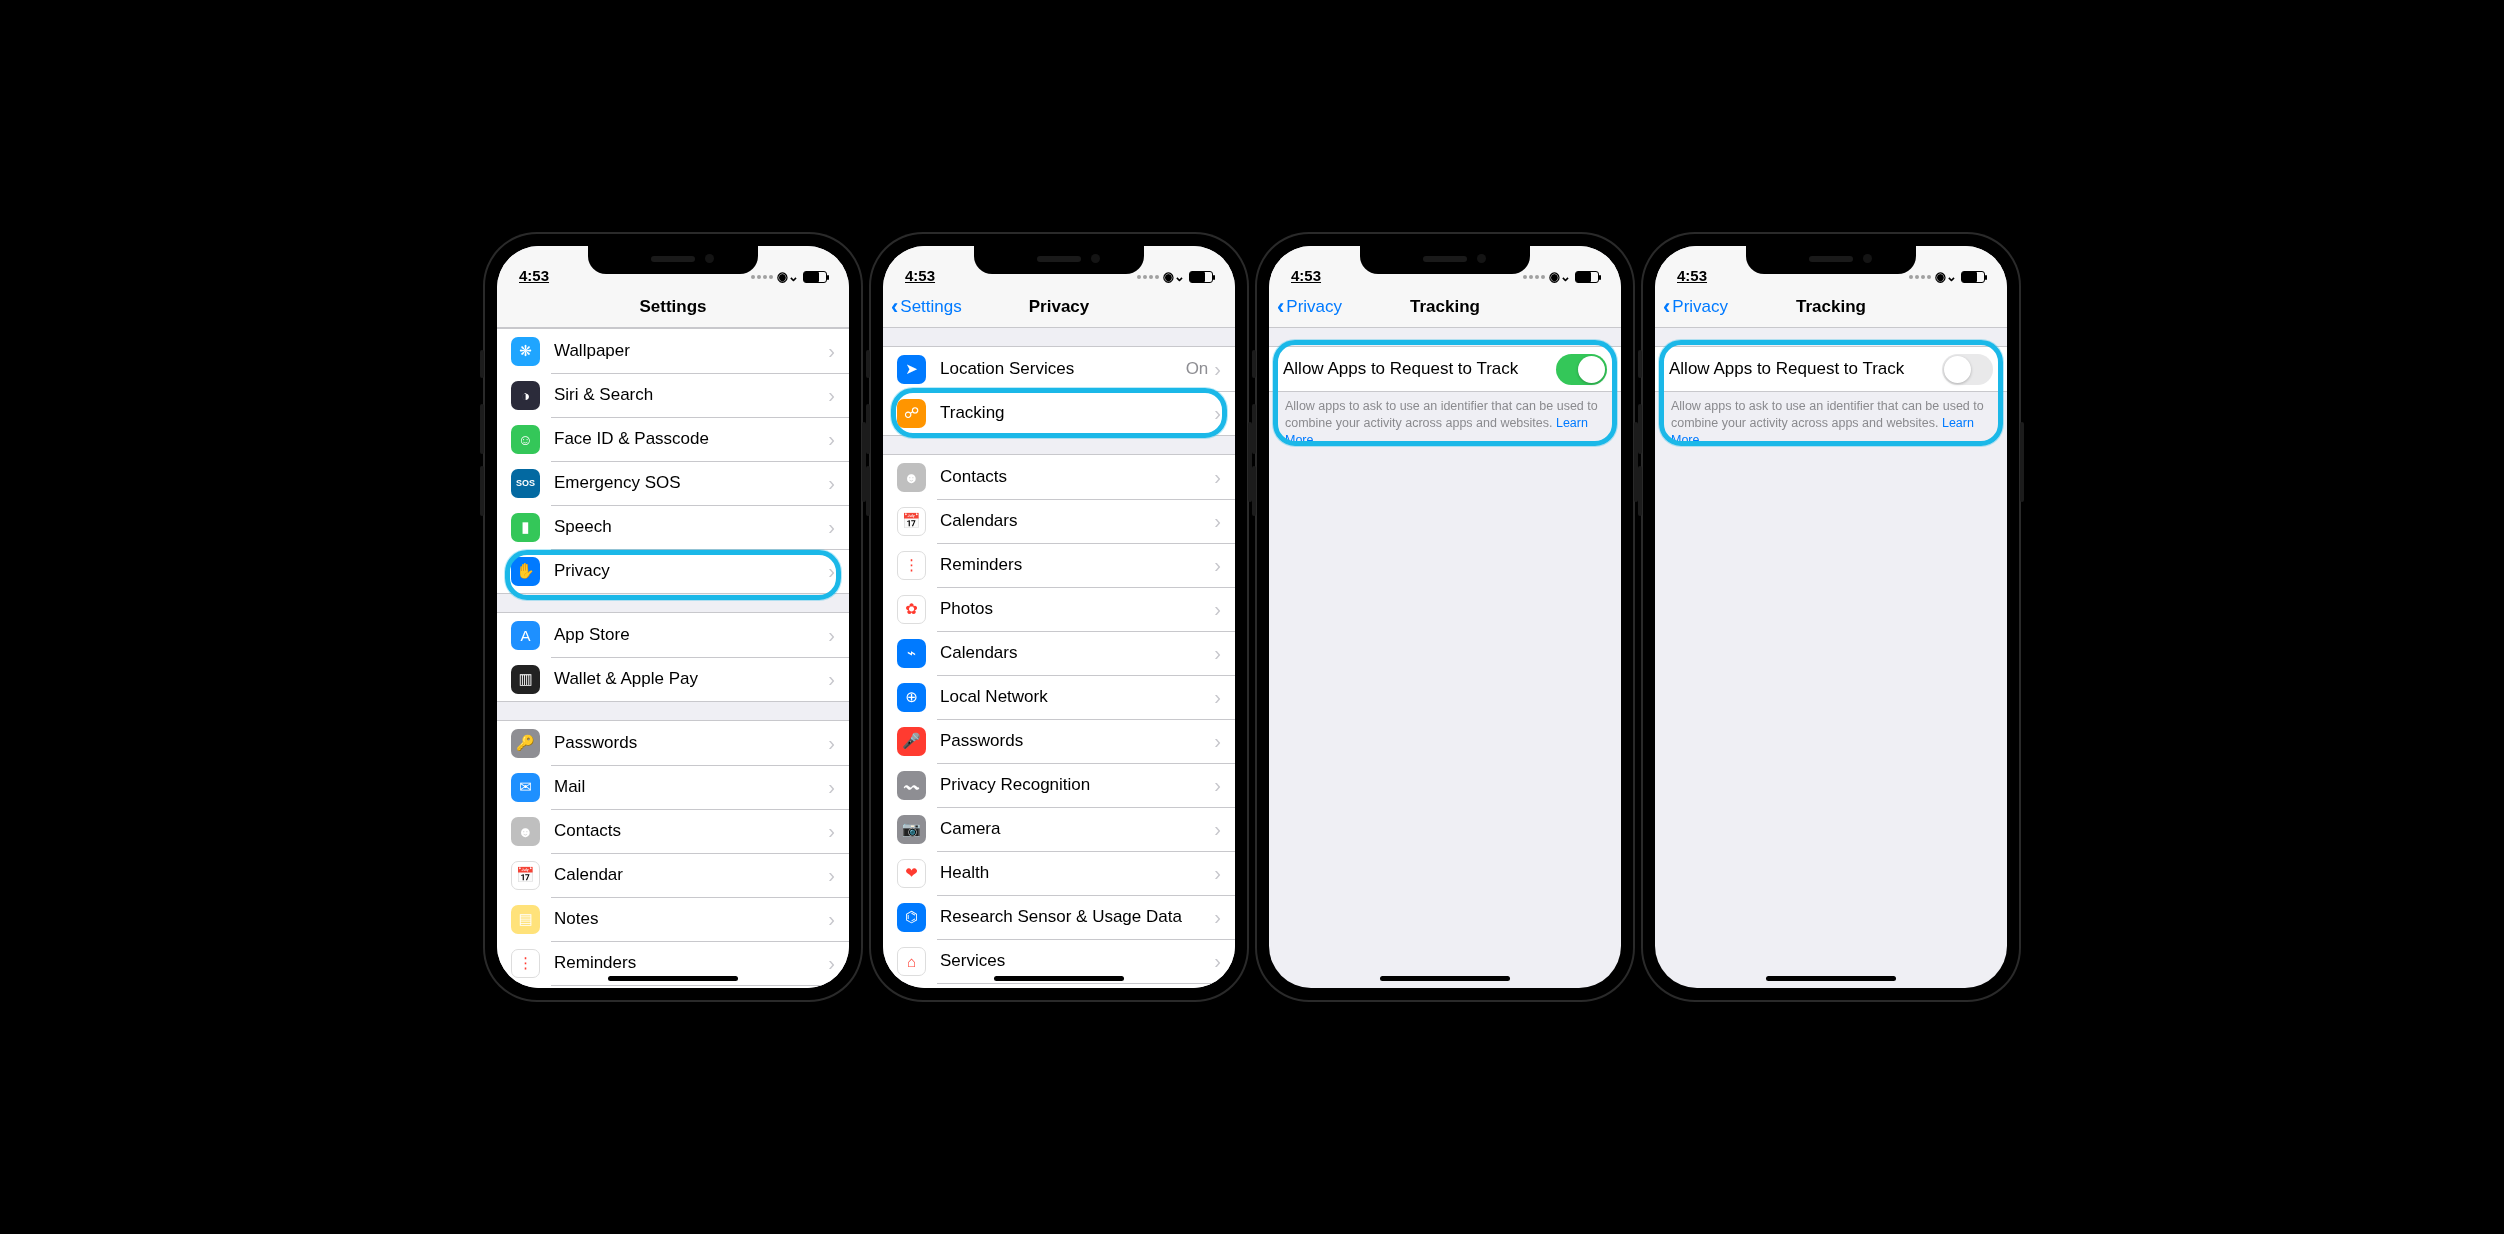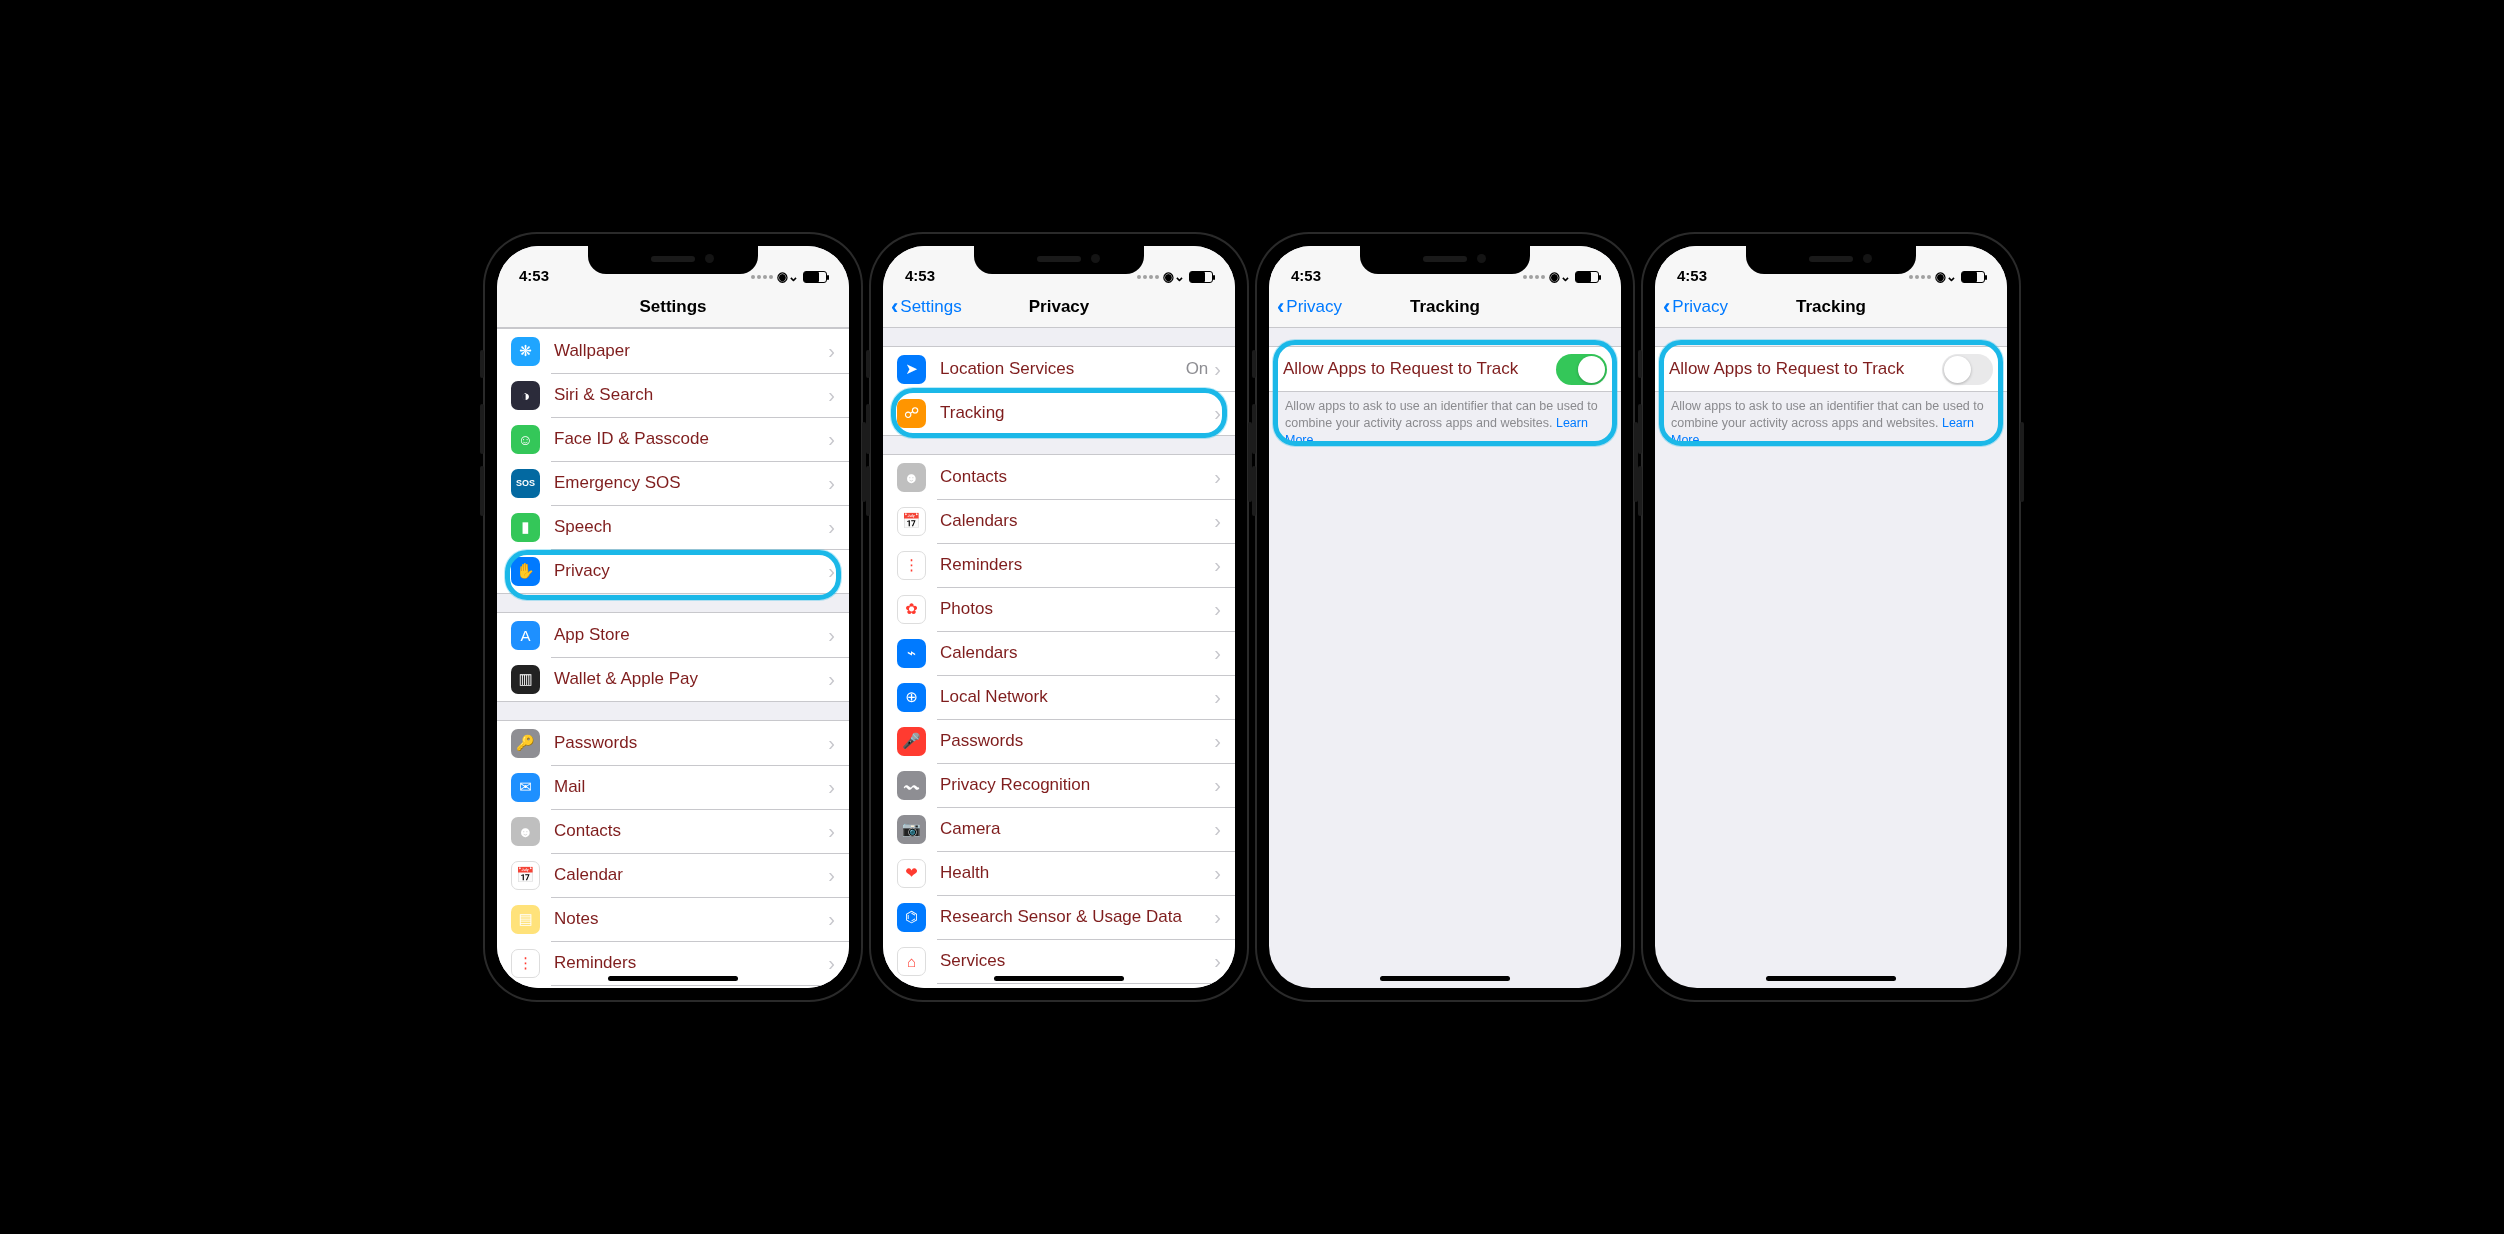--- a/index.html
+++ b/index.html
@@ -57,21 +57,21 @@
   .statusbar {
     height: 40px;
     background: #f7f7f7;
     display: flex;
     align-items: flex-end;
     justify-content: space-between;
     padding: 0 22px 2px;
     font-size: 15px;
     font-weight: 600;
   }
-  .status-left { flex:1; }
+  .status-left { flex:1;text-decoration:underline; }
   .status-right { flex:1; display:flex; justify-content:flex-end; align-items:center; gap:4px; }
   .sig-dots { display:flex; gap:2px; align-items:center; }
   .sig-dots span { width:4px; height:4px; border-radius:50%; background:#000; opacity:.35; }
   .wifi-ic { font-size:13px; }
   .battery {
     width:24px; height:12px; border:1.2px solid #000; border-radius:3px;
     position:relative;
   }
   .battery::after { content:""; position:absolute; right:-3px; top:3px; width:2px; height:5px; background:#000; border-radius:1px; }
   .battery i { display:block; width:70%; height:100%; background:#000; border-radius:1px; }
@@ -126,21 +126,21 @@
     height:0.5px; background:#c8c8cc;
   }
   .app-icon {
     width: 29px; height: 29px;
     border-radius: 7px;
     margin-right: 14px;
     flex-shrink: 0;
     display:flex; align-items:center; justify-content:center;
     font-size:15px; color:#fff;
   }
-  .row-label { flex: 1; font-size: 17px; color:#7f1d1d; }
+  .row-label { flex: 1; font-size: 17px; color:#000000; }
   .row-detail { font-size: 17px; color: #8e8e93; margin-right: 6px; }
   .chevron { color: #c7c7cc; font-size: 20px; font-weight:400; }
   .highlight {
     position: absolute;
     border: 5px solid #1bb8e8;
     border-radius: 22px;
     pointer-events: none;
     z-index: 30;
     box-shadow: 0 0 0 1px rgba(27,184,232,.3);
   }

